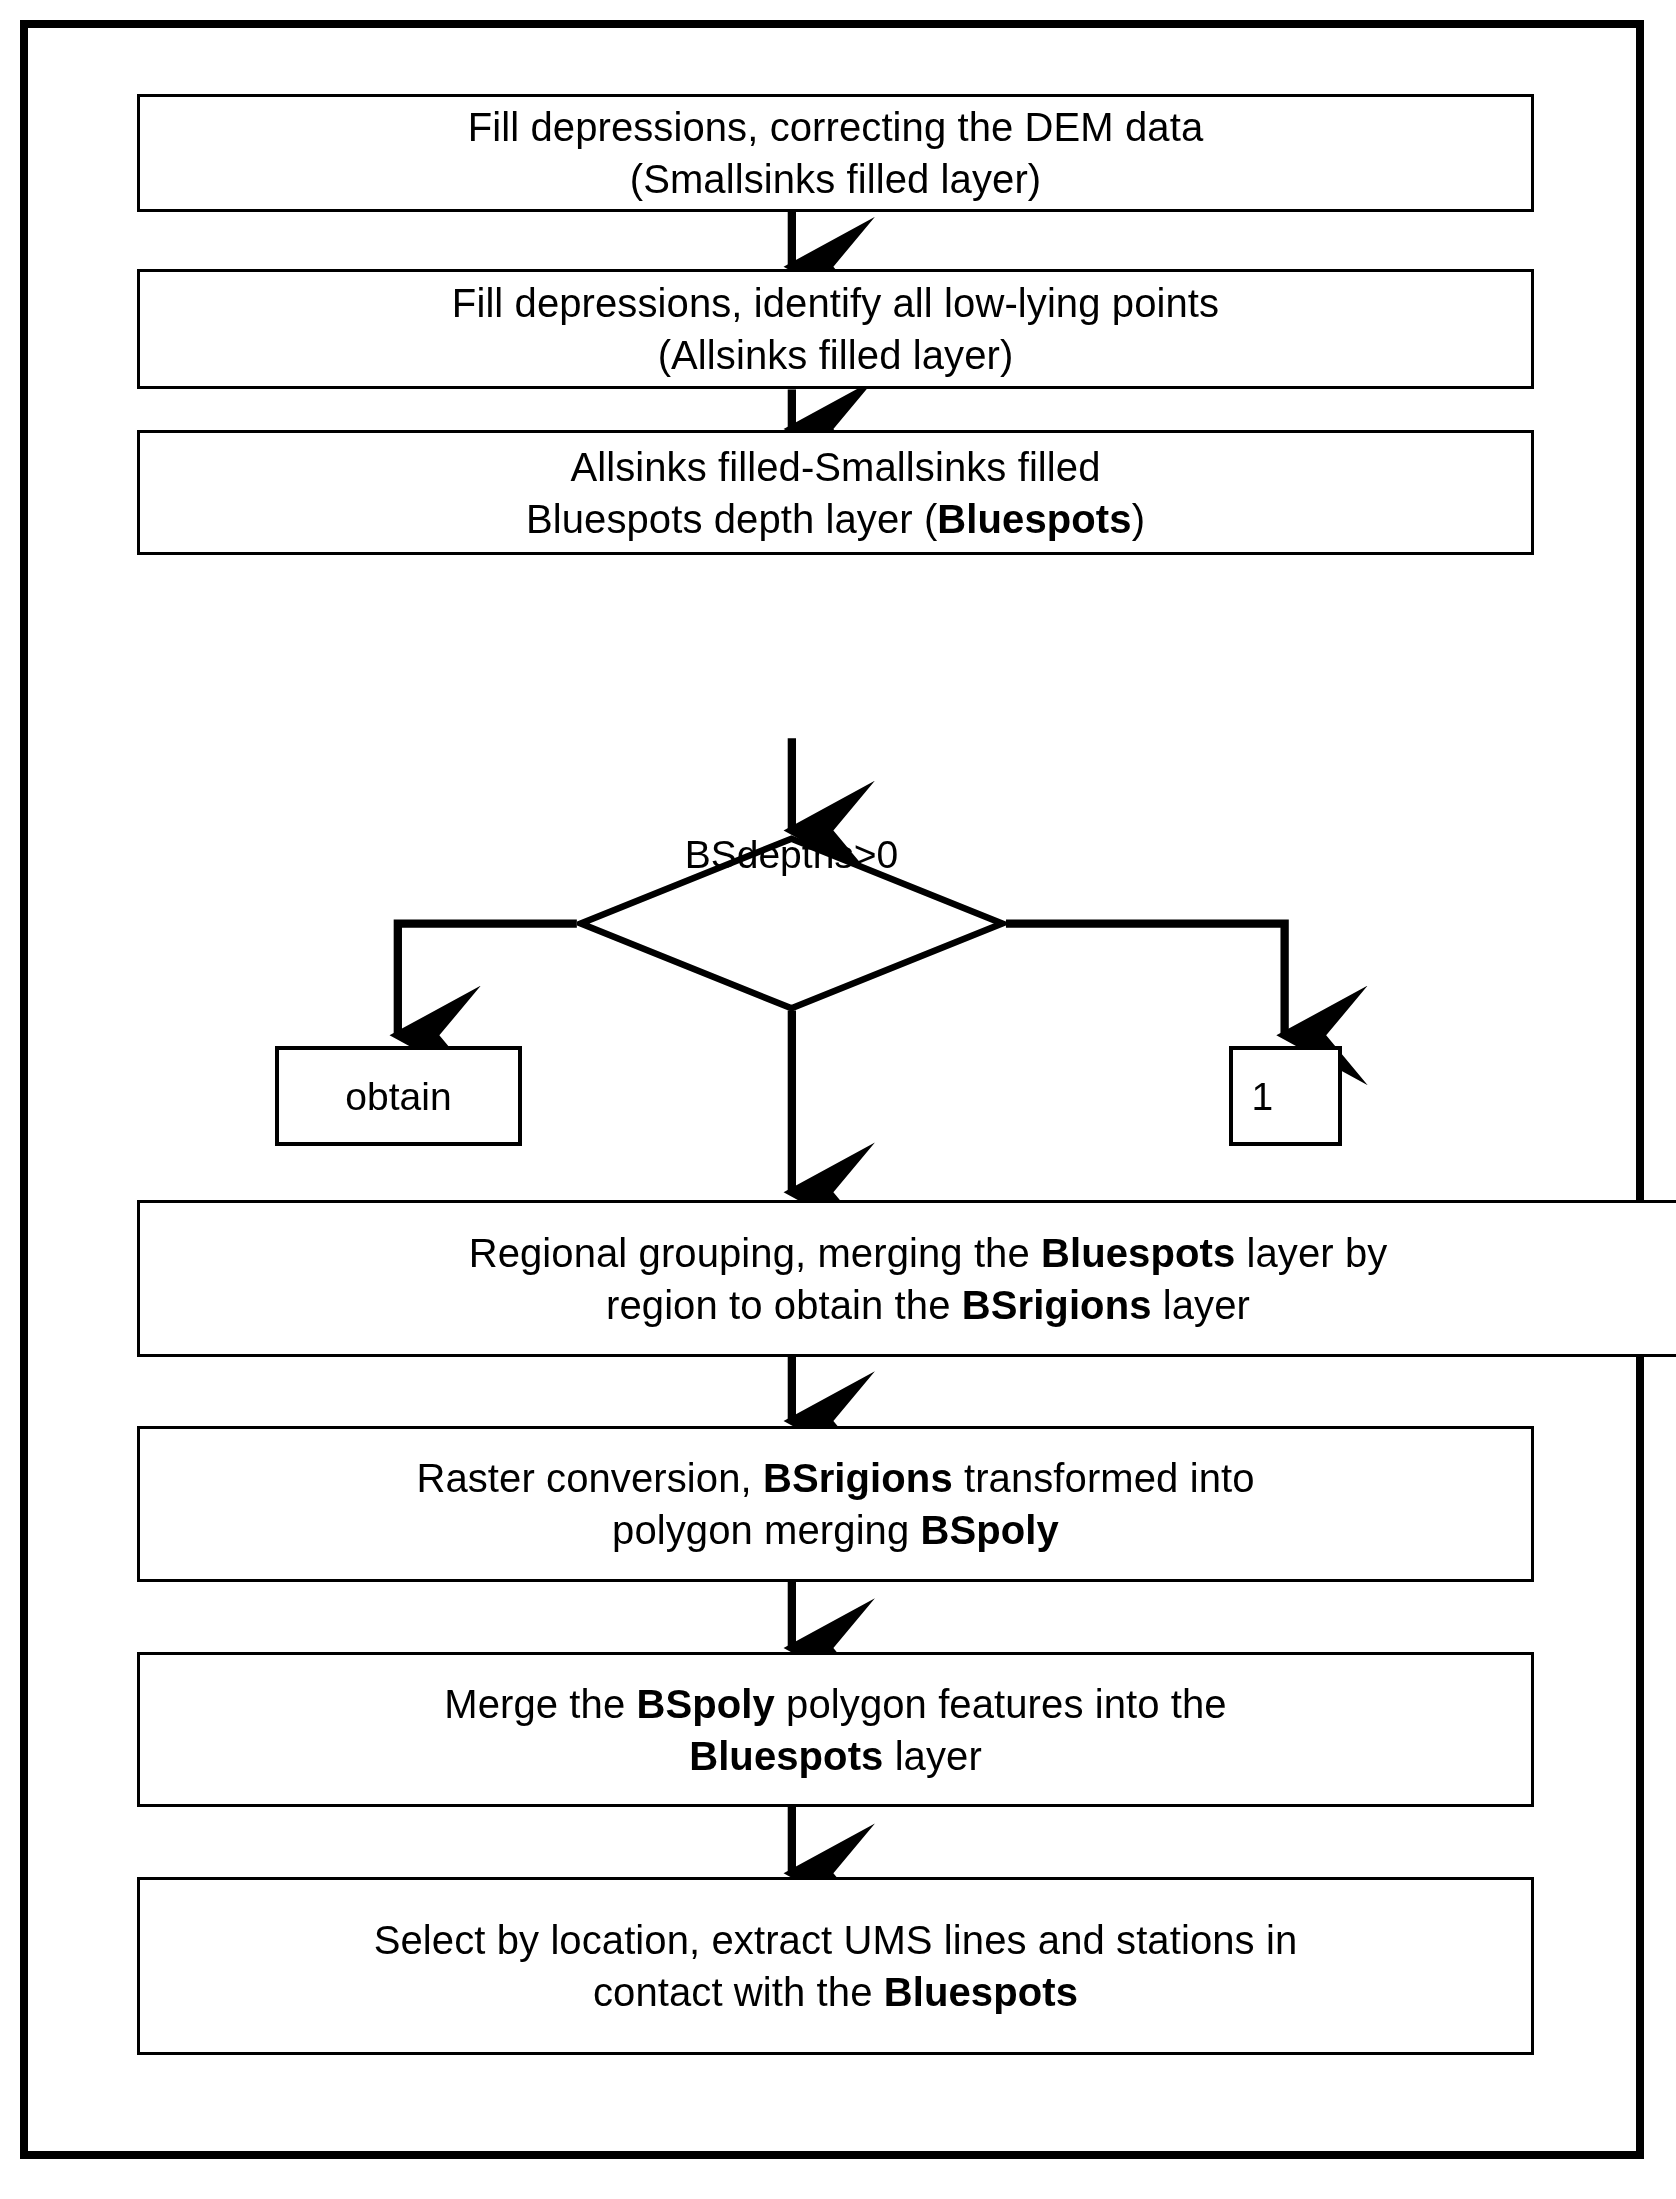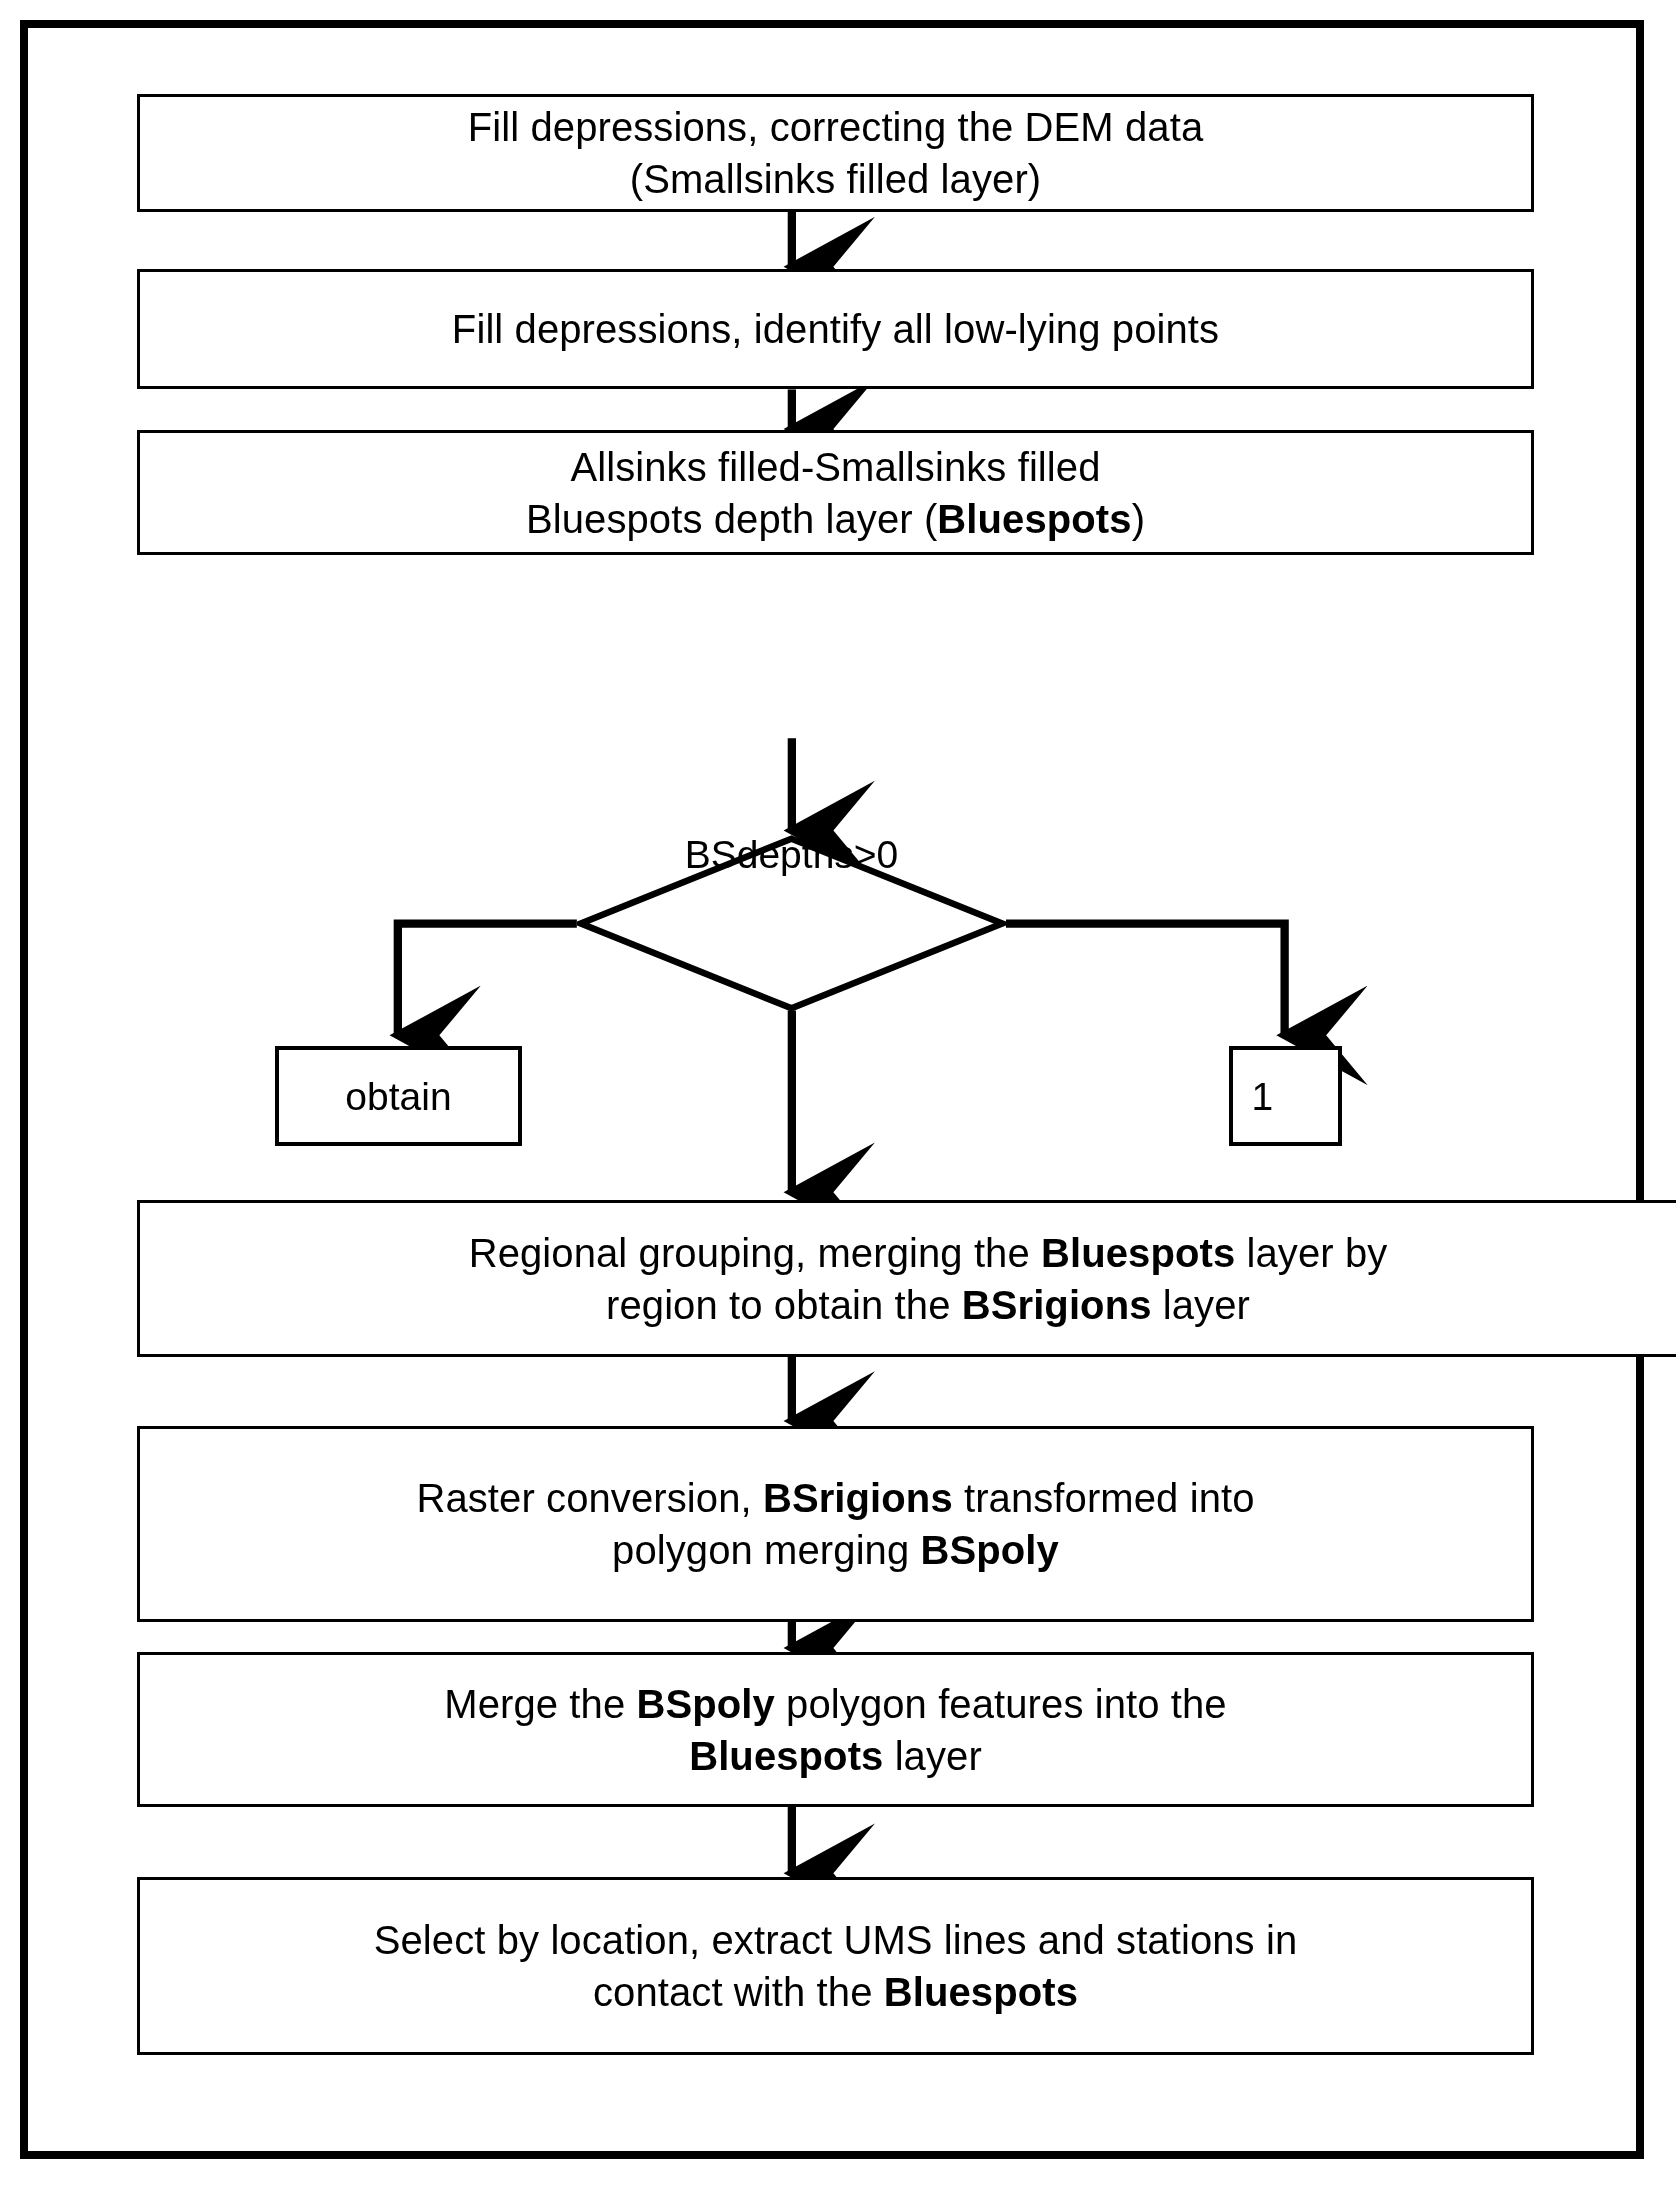--- a/index.html
+++ b/index.html
@@ -128,21 +128,21 @@
 
       <line x1="858" y1="1958" x2="858" y2="2030" marker-end="url(#arrow)"></line>
     </g>
   </svg>
 
   <div class="node" style="left:137px; top:94px; width:1397px; height:118px;">
     <div class="txt"><span>Fill depressions,  correcting the DEM data</span><br><span>(Smallsinks filled layer)</span></div>
   </div>
 
   <div class="node" style="left:137px; top:269px; width:1397px; height:120px;align-items:center;">
-    <div class="txt"><span>Fill depressions, identify all low-lying points</span><br></div>
+    <div class="txt"><span>Fill depressions, identify all low-lying points</span><br><span>(Allsinks filled layer)</span></div>
   </div>
 
   <div class="node" style="left:137px; top:430px; width:1397px; height:125px;">
     <div class="txt"><span>Allsinks filled-Smallsinks filled</span><br><span>Bluespots depth layer (</span><b>Bluespots</b><span>)</span></div>
   </div>
 
   <div class="diamond-wrap" style="left:577px; top:835px; width:429px; height:177px;">
     <svg width="429" height="177" viewBox="0 0 465 192" xmlns="http://www.w3.org/2000/svg">
       <polygon points="232.5,4 461,96 232.5,188 4,96" fill="#ffffff" stroke="#000000" stroke-width="7"></polygon>
     </svg>
@@ -154,21 +154,21 @@
   </div>
 
   <div class="small-node" style="left:1229px; top:1046px; width:113px; height:100px; justify-content:flex-start; padding-left:18.5px;">
     <div class="txt"><span>1</span></div>
   </div>
 
   <div class="node" style="left:137px; top:1200px; width:1582px; height:157px;">
     <div class="txt"><span>Regional grouping, merging the </span><b>Bluespots</b><span> layer by</span><br><span>region to obtain the </span><b>BSrigions</b><span> layer</span></div>
   </div>
 
-  <div class="node" style="left:137px; top:1426px; width:1397px; height:196px;">
+  <div class="node" style="left:137px; top:1426px; width:1397px; height:156px;">
     <div class="txt"><span>Raster conversion, </span><b>BSrigions</b><span> transformed into</span><br><span>polygon merging </span><b>BSpoly</b></div>
   </div>
 
   <div class="node" style="left:137px; top:1652px; width:1397px; height:155px;">
     <div class="txt"><span>Merge the </span><b>BSpoly</b><span> polygon features into the</span><br><b>Bluespots</b><span> layer</span></div>
   </div>
 
   <div class="node" style="left:137px; top:1877px; width:1397px; height:178px;">
     <div class="txt"><span>Select by location, extract UMS lines and stations in</span><br><span>contact with the </span><b>Bluespots</b></div>
   </div>

